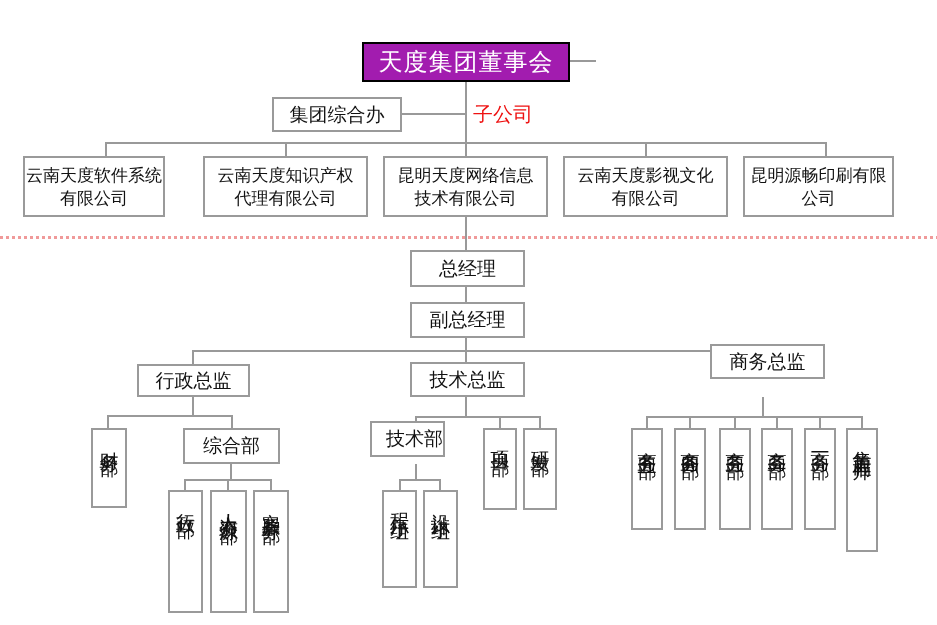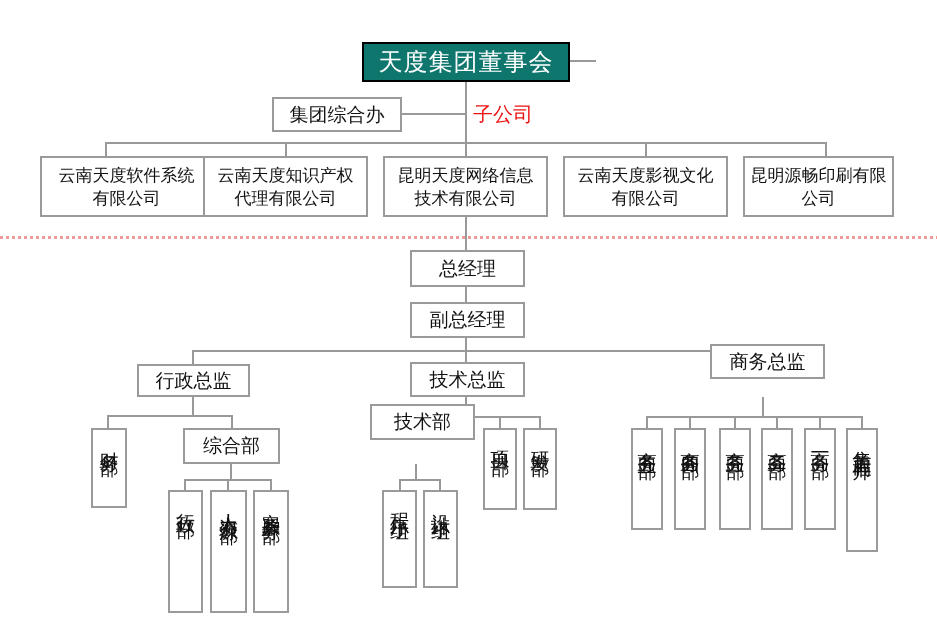--- a/index.html
+++ b/index.html
@@ -8,21 +8,21 @@
     font-family:"DejaVu Sans","Liberation Sans",sans-serif;
     color:#111; overflow:hidden;
   }
   .node {
     position:absolute; box-sizing:border-box;
     border:2px solid #9a9a9a; background:#fff;
     display:flex; flex-direction:column; align-items:center; justify-content:center;
     text-align:center; font-size:19px; line-height:1.25; color:#111;
   }
   .node.title {
-    background:#0f766e; border-color:#000; color:#fff;
+    background:#a21caf; border-color:#000; color:#fff;
     font-size:24px; letter-spacing:1px;
   }
   .node.company { font-size:17px; line-height:1.3; }
   .node.vbox { justify-content:flex-start; padding-top:6px; }
   .vtext {
     writing-mode:vertical-rl; text-orientation:upright;
     letter-spacing:3px; font-size:19px;
   }
   .line { position:absolute; background:#999999; }
   .dotted {
@@ -90,21 +90,21 @@
 
 
   <div class="node" style="left:272px;top:97px;width:130px;height:35px;">
     <span>集团综合办</span>
   </div>
 
   <div class="freelabel red" style="left:473px;top:101px;">
     <span>子公司</span>
   </div>
 
-  <div class="node company" style="left:40px;top:156px;width:173px;height:61px;text-align:right;">
+  <div class="node company" style="left:23px;top:156px;width:142px;height:61px;text-align:right;">
     <div>云南天度软件系统</div>
     <div>有限公司</div>
   </div>
   <div class="node company" style="left:203px;top:156px;width:165px;height:61px;">
     <div>云南天度知识产权</div>
     <div>代理有限公司</div>
   </div>
   <div class="node company" style="left:383px;top:156px;width:165px;height:61px;">
     <div>昆明天度网络信息</div>
     <div>技术有限公司</div>
@@ -144,21 +144,21 @@
   <div class="node vbox" style="left:168px;top:490px;width:35px;height:123px;">
     <span class="vtext">行政部</span>
   </div>
   <div class="node vbox" style="left:210px;top:490px;width:37px;height:123px;">
     <span class="vtext">人力资源部</span>
   </div>
   <div class="node vbox" style="left:253px;top:490px;width:36px;height:123px;">
     <span class="vtext">客户服务部</span>
   </div>
 
-  <div class="node" style="left:370px;top:404px;width:105px;height:36px;">
+  <div class="node" style="left:370px;top:421px;width:75px;height:36px;align-items:flex-end;">
     <span>技术部</span>
   </div>
   <div class="node vbox" style="left:483px;top:428px;width:34px;height:82px;">
     <span class="vtext">项目部</span>
   </div>
   <div class="node vbox" style="left:523px;top:428px;width:34px;height:82px;">
     <span class="vtext">研发部</span>
   </div>
   <div class="node vbox" style="left:382px;top:490px;width:35px;height:98px;">
     <span class="vtext">程序小组</span>

